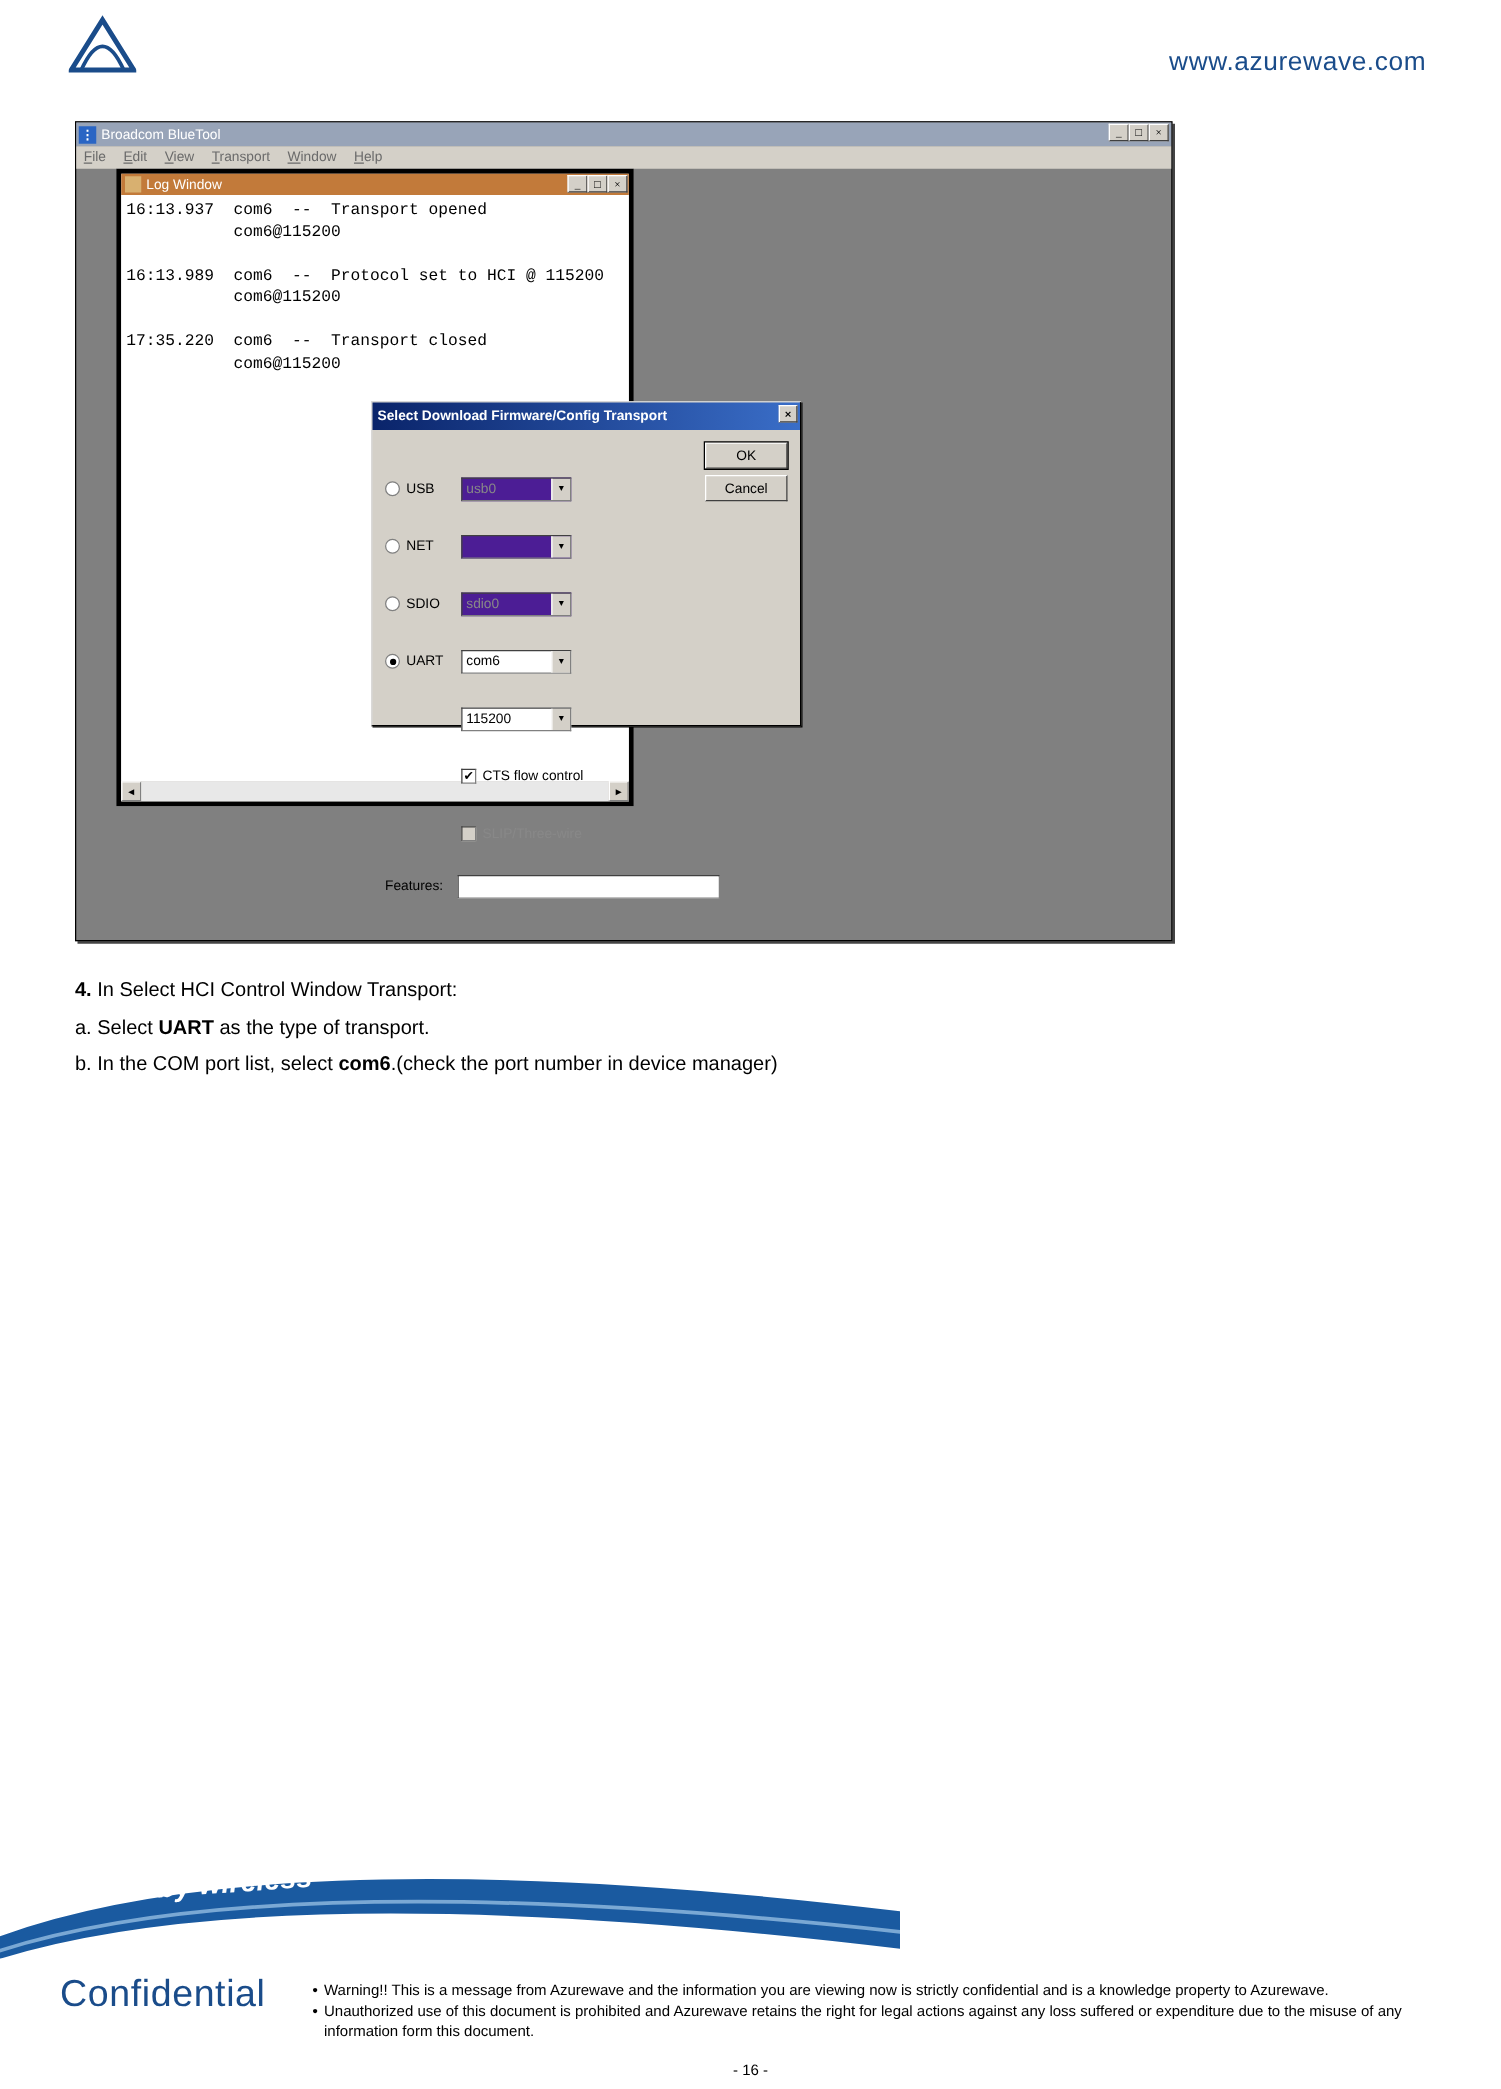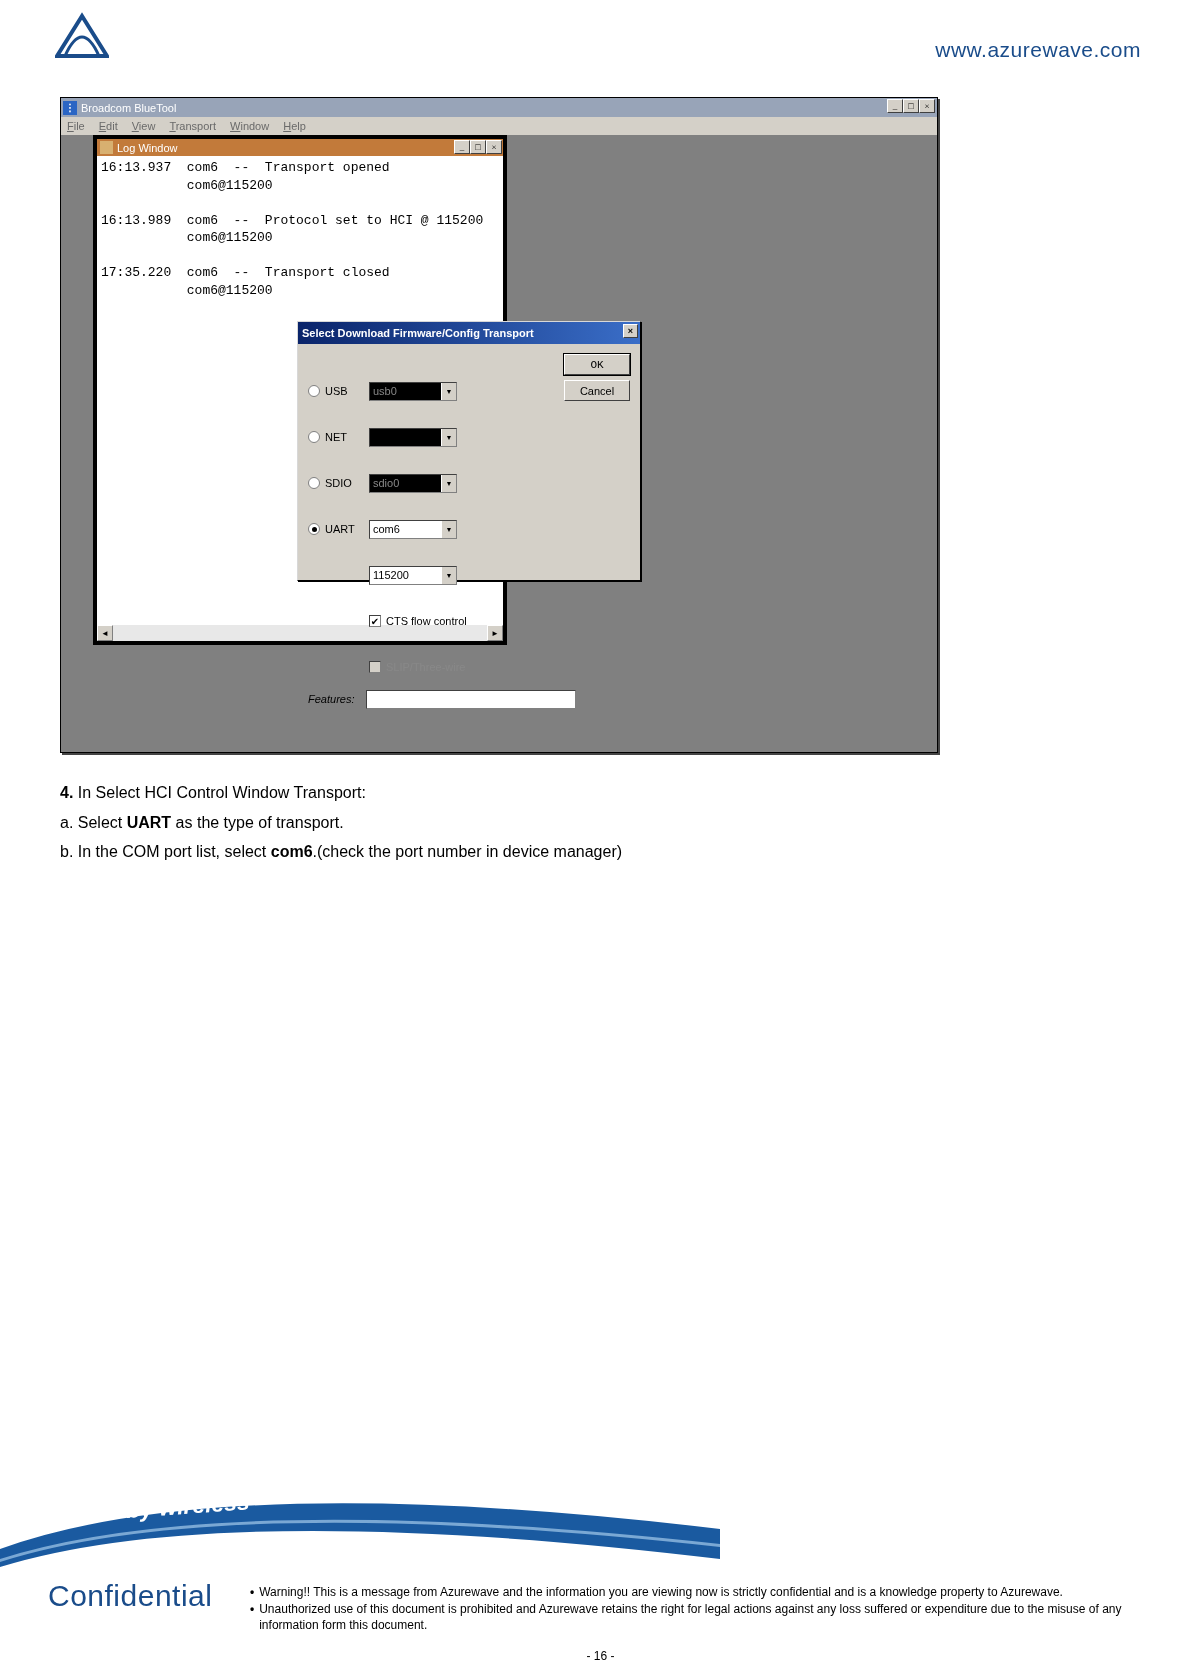--- a/index.html
+++ b/index.html
@@ -42,23 +42,23 @@
   .dlg .dlg-title{ height:22px; background:linear-gradient(to right,#0a246a,#3a6ec8); color:#fff; font-size:11px; font-weight:bold; display:flex; align-items:center; padding-left:4px; position:relative;}
   .dlg .xb{ position:absolute; right:2px; top:2px; width:15px;height:14px;background:#d4d0c8;border:1px solid #fff;border-right-color:#404040;border-bottom-color:#404040;font-size:9px;display:flex;align-items:center;justify-content:center;font-weight:bold;color:#000;}
   .dlg-body{ padding:12px 10px 12px 10px; font-size:11px; color:#000; position:relative; height:236px;}
   .row{ display:flex; align-items:center; height:22px;margin-top:24px; }
   .radio{ width:12px;height:12px;border:1px solid #808080;border-radius:50%;background:#fff;margin-right:5px;display:flex;align-items:center;justify-content:center;}
   .radio.sel::after{content:"";width:5px;height:5px;border-radius:50%;background:#000;}
   .rlabel{ width:44px;}
   .combo{ width:88px;height:19px;background:#fff;border:1px solid #808080; border-top-color:#404040;border-left-color:#404040; display:flex;align-items:center;justify-content:space-between; font-size:11px; padding-left:3px; color:#888;}
   .combo.enabled{color:#000;}
   .combo .cbtn{ width:15px;height:17px;background:#d4d0c8;border-left:1px solid #fff;display:flex;align-items:center;justify-content:center;font-size:7px;color:#000;}
-  .combo.dis{background:#000000;gap:20px;}
+  .combo.dis{background:#4c1d95;gap:20px;}
   .btn{ width:66px;height:21px;background:#d4d0c8;border:1px solid #fff;border-right-color:#404040;border-bottom-color:#404040;font-size:11px;display:flex;align-items:center;justify-content:center;}
-  .btn.def{outline:1px solid #000;font-family:Liberation Mono, monospace;}
+  .btn.def{outline:1px solid #000;}
   .cbx{width:12px;height:12px;background:#fff;border:1px solid #808080;border-top-color:#404040;border-left-color:#404040;margin-right:5px;display:flex;align-items:center;justify-content:center;font-size:10px;}
   .feat-input{ width:210px;height:19px;background:#fff;border:1px solid #808080;border-top-color:#404040;border-left-color:#404040;}
   .dimtxt{color:#888;}
 
   
   .instr { position:absolute; left:60px; top:778px; font-size:16px; line-height:1.85; font-family:Arial,Helvetica,sans-serif;}
   .instr b{font-weight:bold;}
 
   
   .ftr { position:absolute; bottom:0; left:0; right:0; height:225px; }
@@ -184,21 +184,21 @@
       <div class="row">
         <div style="width:61px;"></div>
         <div class="cbx">✔</div>
         <span>CTS flow control</span>
       </div>
       <div class="row">
         <div style="width:61px;"></div>
         <div class="cbx" style="background:#d4d0c8"></div>
         <span class="dimtxt">SLIP/Three-wire</span>
       </div>
-      <div class="row" style="margin-top:10px;font-style:italic;">
+      <div class="row" style="margin-top:20px;">
         <span style="width:58px;">Features:</span>
         <div class="feat-input"></div>
       </div>
     </div>
   </div>
 </div>
 
 <div class="instr">
   <div><b>4.</b><span> In Select HCI Control Window Transport:</span></div>
   <div><span>a. Select </span><b>UART</b><span> as the type of transport.</span></div>

